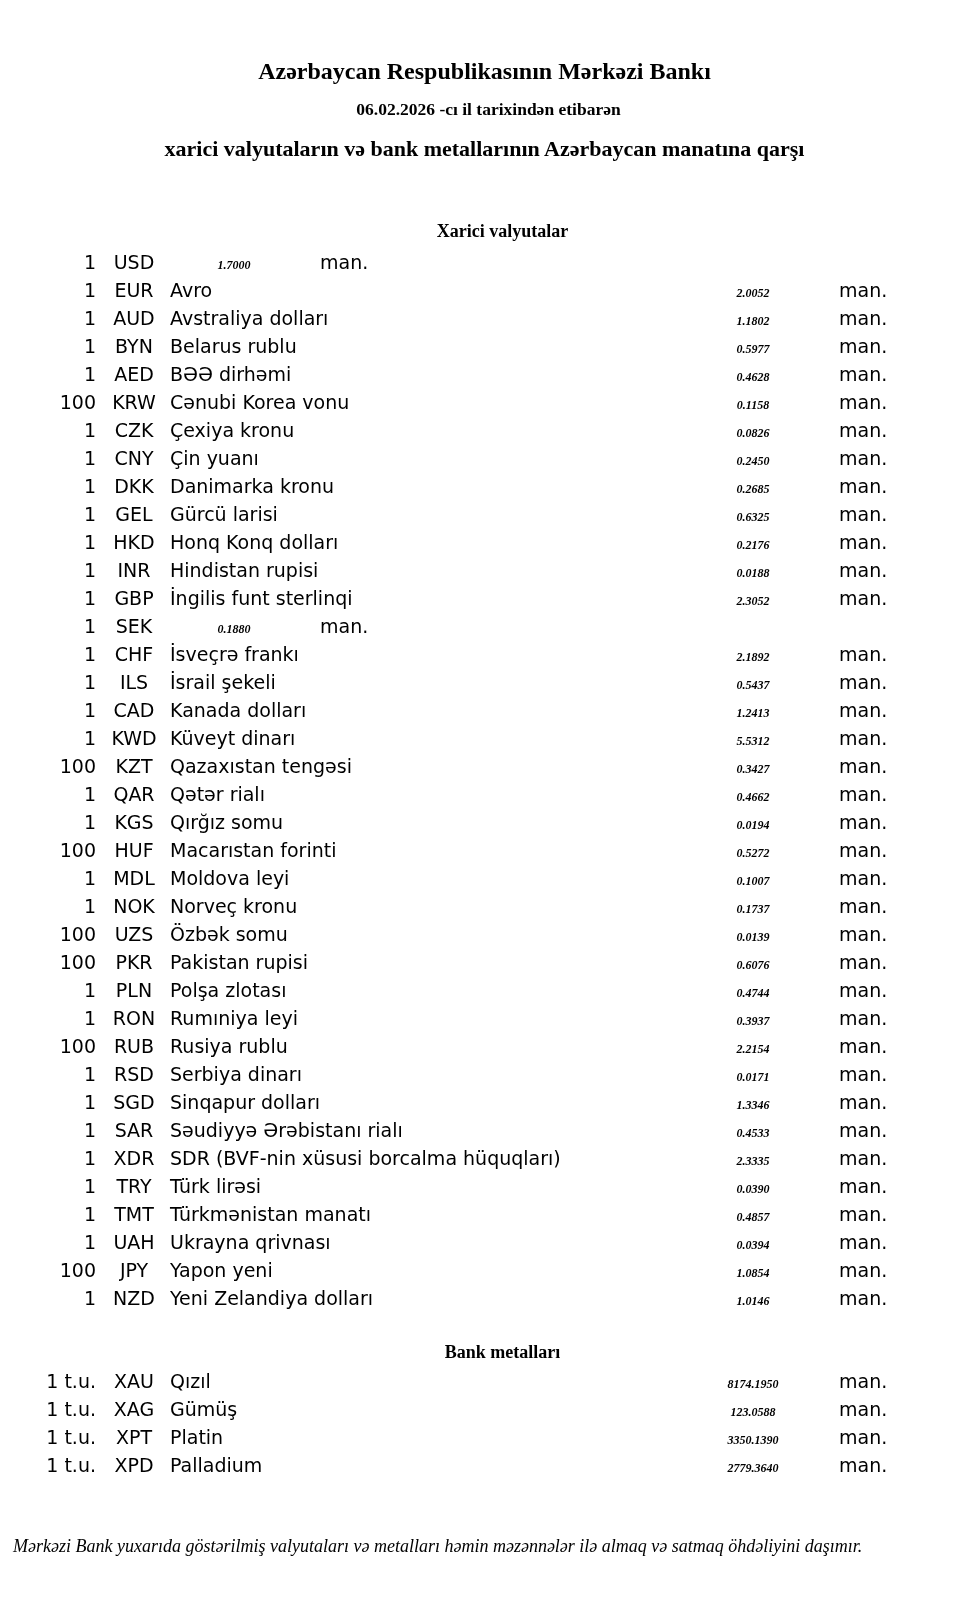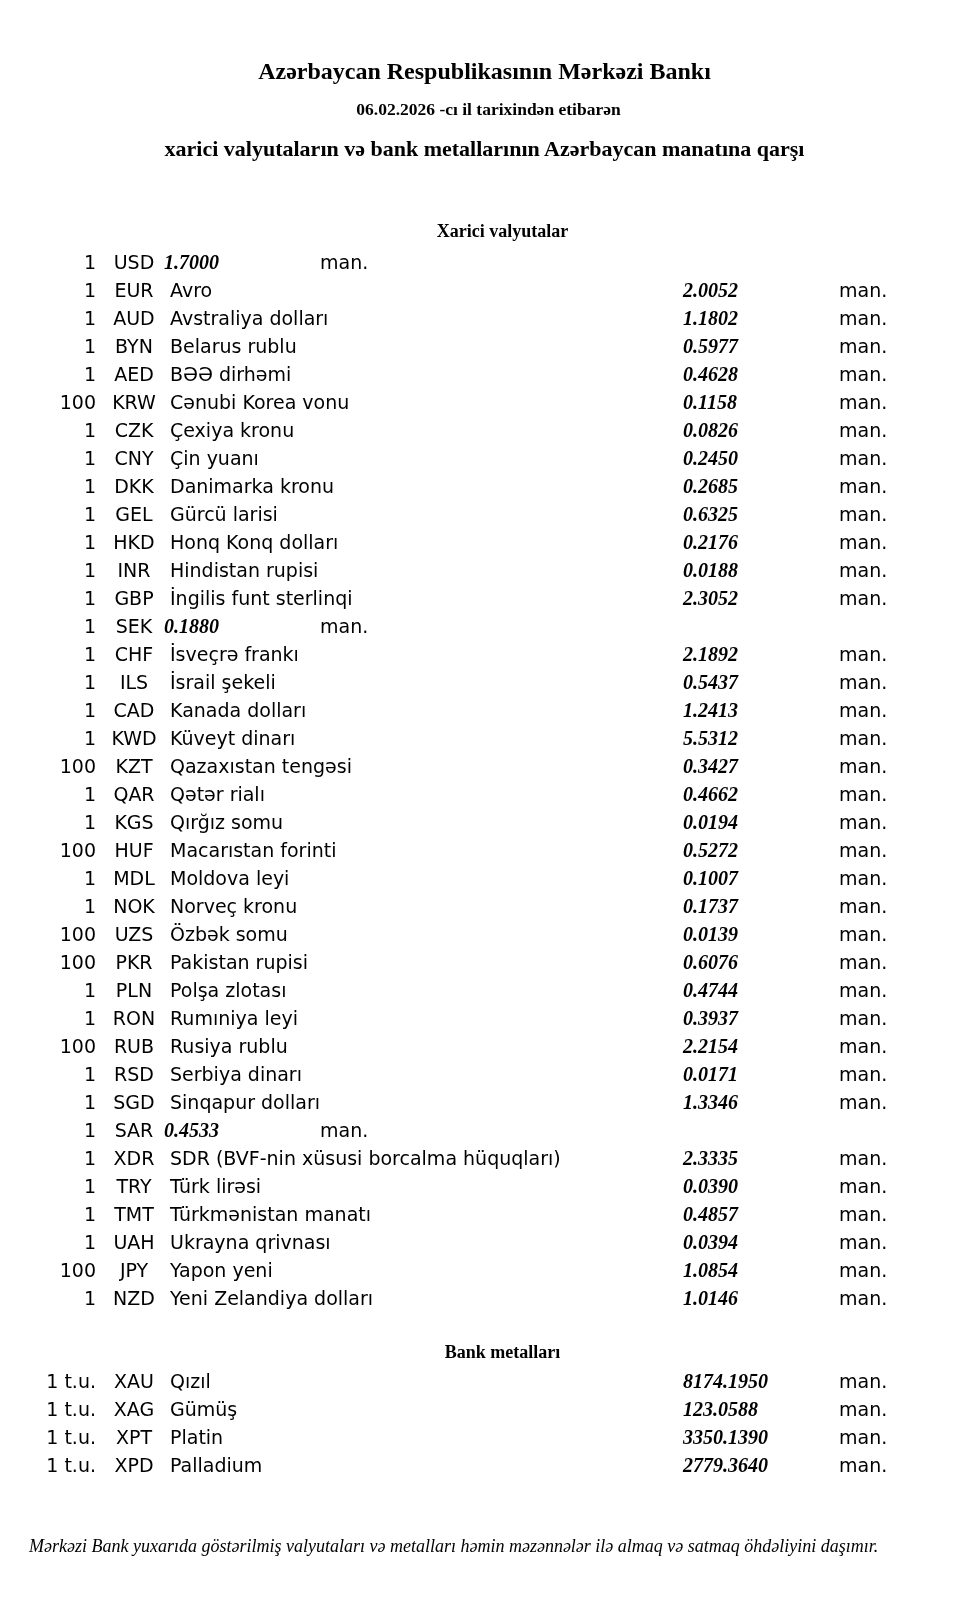--- a/index.html
+++ b/index.html
@@ -73,40 +73,40 @@
     text-align: center;
     flex: 0 0 auto;
   }
   .c-name {
     flex: 1 1 auto;
     padding-left: 6px;
     overflow: hidden;
   }
   .c-rate {
     width: 140px;
-    text-align: left;
+    text-align: center;
     flex: 0 0 auto;
     font-family: "Liberation Serif", serif;
     font-style: italic;
     font-weight: bold;
-    font-size: 20px;
+    font-size: 12px;
   }
   .c-man {
     width: 146px;
     padding-left: 16px;
     box-sizing: border-box;
     flex: 0 0 auto;
   }
   .footer-note {
     font-family: "Liberation Serif", serif;
     font-style: italic;
     font-size: 18px;
     line-height: 22px;
     margin-top: 56px;
-    padding-left: 29px;
+    padding-left: 13px;
     white-space: nowrap;
   }
 </style>
 </head>
 <body>
 
 <div class="page">
 
   <div class="doc-title serif-bold">Azərbaycan Respublikasının Mərkəzi Bankı</div>
 
@@ -360,20 +360,21 @@
         <span class="c-qty">1</span>
         <span class="c-code">SGD</span>
         <span class="c-name">Sinqapur dolları</span>
         <span class="c-rate">1.3346</span>
         <span class="c-man">man.</span>
       </div>
 
       <div class="row">
         <span class="c-qty">1</span>
         <span class="c-code">SAR</span>
+        <span class="c-name">Səudiyyə Ərəbistanı rialı</span>
         <span class="c-rate">0.4533</span>
         <span class="c-man">man.</span>
       </div>
 
       <div class="row">
         <span class="c-qty">1</span>
         <span class="c-code">XDR</span>
         <span class="c-name">SDR (BVF-nin xüsusi borcalma hüquqları)</span>
         <span class="c-rate">2.3335</span>
         <span class="c-man">man.</span>

